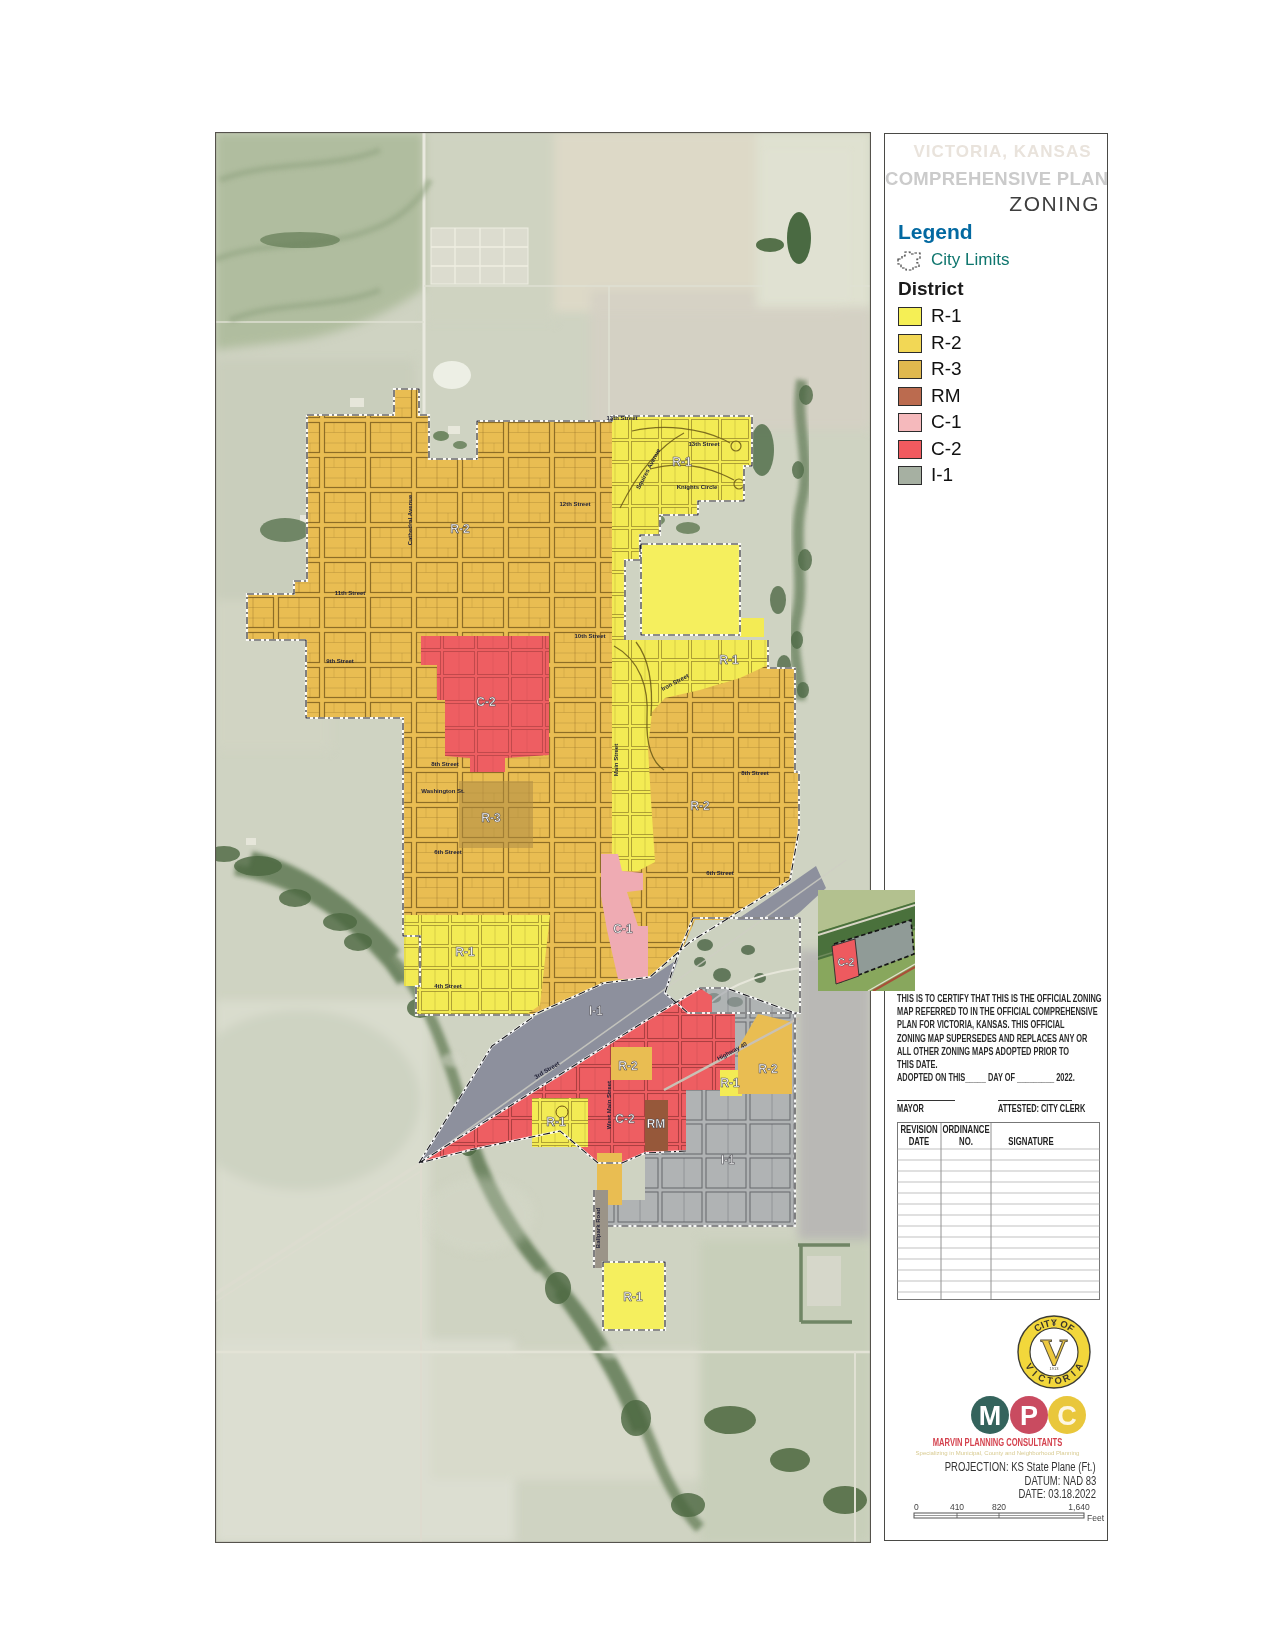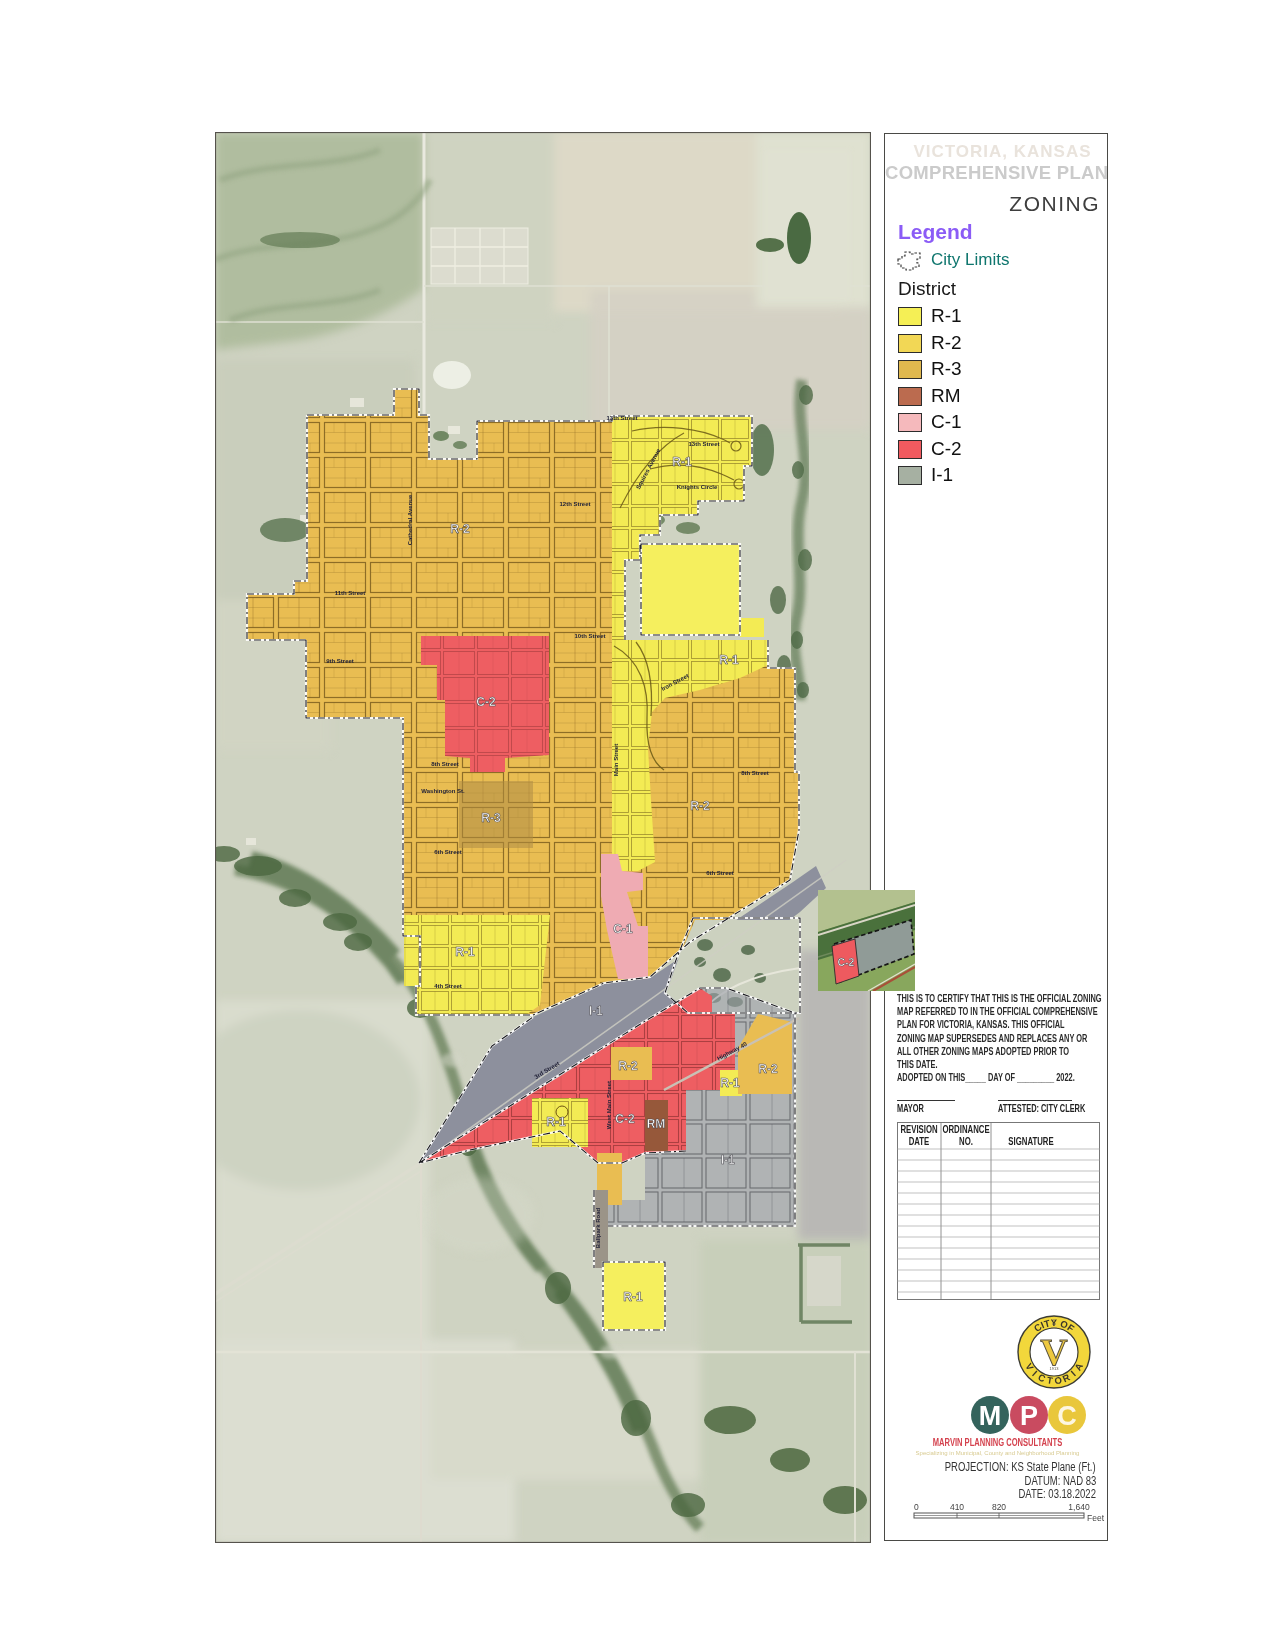--- a/index.html
+++ b/index.html
@@ -313,33 +313,33 @@
 <text x="650" y="470" transform="rotate(-62 650 470)">Squires Avenue</text>
 </g>
 
 <rect x="215.5" y="132.5" width="655" height="1410" fill="none" stroke="#55524c" stroke-width="1.2"></rect>
 </svg>
 
 <div class="abs" style="left:884px;top:133px;width:222px;height:1406px;border:1.5px solid #4a4a46;background:#fff">
 
  <div class="abs" style="left:20px;top:8px;width:195px;text-align:center;font-size:17px;font-weight:bold;color:#e9e3dc;letter-spacing:1px">VICTORIA, KANSAS</div>
 
- <div class="abs" style="left:0;top:28px;width:221px;text-align:left;font-size:18.5px;font-weight:bold;color:#cbcbcb;letter-spacing:0.3px;white-space:nowrap">COMPREHENSIVE PLAN</div>
+ <div class="abs" style="left:0;top:34px;width:221px;text-align:left;font-size:18.5px;font-weight:bold;color:#cbcbcb;letter-spacing:0.3px;white-space:nowrap">COMPREHENSIVE PLAN</div>
 
  <div class="abs" style="right:7px;top:58px;font-size:21px;color:#3e3e3e;letter-spacing:1.5px">ZONING</div>
 
- <div class="abs" style="left:13px;top:86px;font-size:21px;font-weight:bold;color:#8b5cf6">Legend</div>
+ <div class="abs" style="left:13px;top:86px;font-size:21px;font-weight:bold;color:#0369a1">Legend</div>
 
  <svg class="abs" style="left:11px;top:113px" width="30" height="28" viewBox="0 0 30 28">
   <path d="M2,12 H6 V9 H9 V5 H14 V7 H19 V6 H24 V12 H21 V16 H23 V20 H17 V23 H10 V21 H5 V17 H2 Z" fill="none" stroke="#3a3a3a" stroke-width="1.2" stroke-dasharray="2.6 1.8"></path>
  </svg>
 
  <div class="abs" style="left:46px;top:116px;font-size:17px;color:#0f766e">City Limits</div>
 
- <div class="abs" style="left:13px;top:144px;font-size:19px;font-weight:normal;color:#1a1a1a">District</div>
+ <div class="abs" style="left:13px;top:144px;font-size:19px;font-weight:bold;color:#1a1a1a">District</div>
 
  <div class="abs" style="left:13px;top:173px;width:22px;height:17px;background:#f5ef55;border:1.6px solid #2c2c2c"></div>
  <div class="abs" style="left:46px;top:171px;font-size:19px;color:#111">R-1</div>
 
  <div class="abs" style="left:13px;top:200px;width:22px;height:17px;background:#f2d755;border:1.6px solid #2c2c2c"></div>
  <div class="abs" style="left:46px;top:198px;font-size:19px;color:#111">R-2</div>
 
  <div class="abs" style="left:13px;top:226px;width:22px;height:17px;background:#e0b84e;border:1.6px solid #2c2c2c"></div>
  <div class="abs" style="left:46px;top:224px;font-size:19px;color:#111">R-3</div>
 

